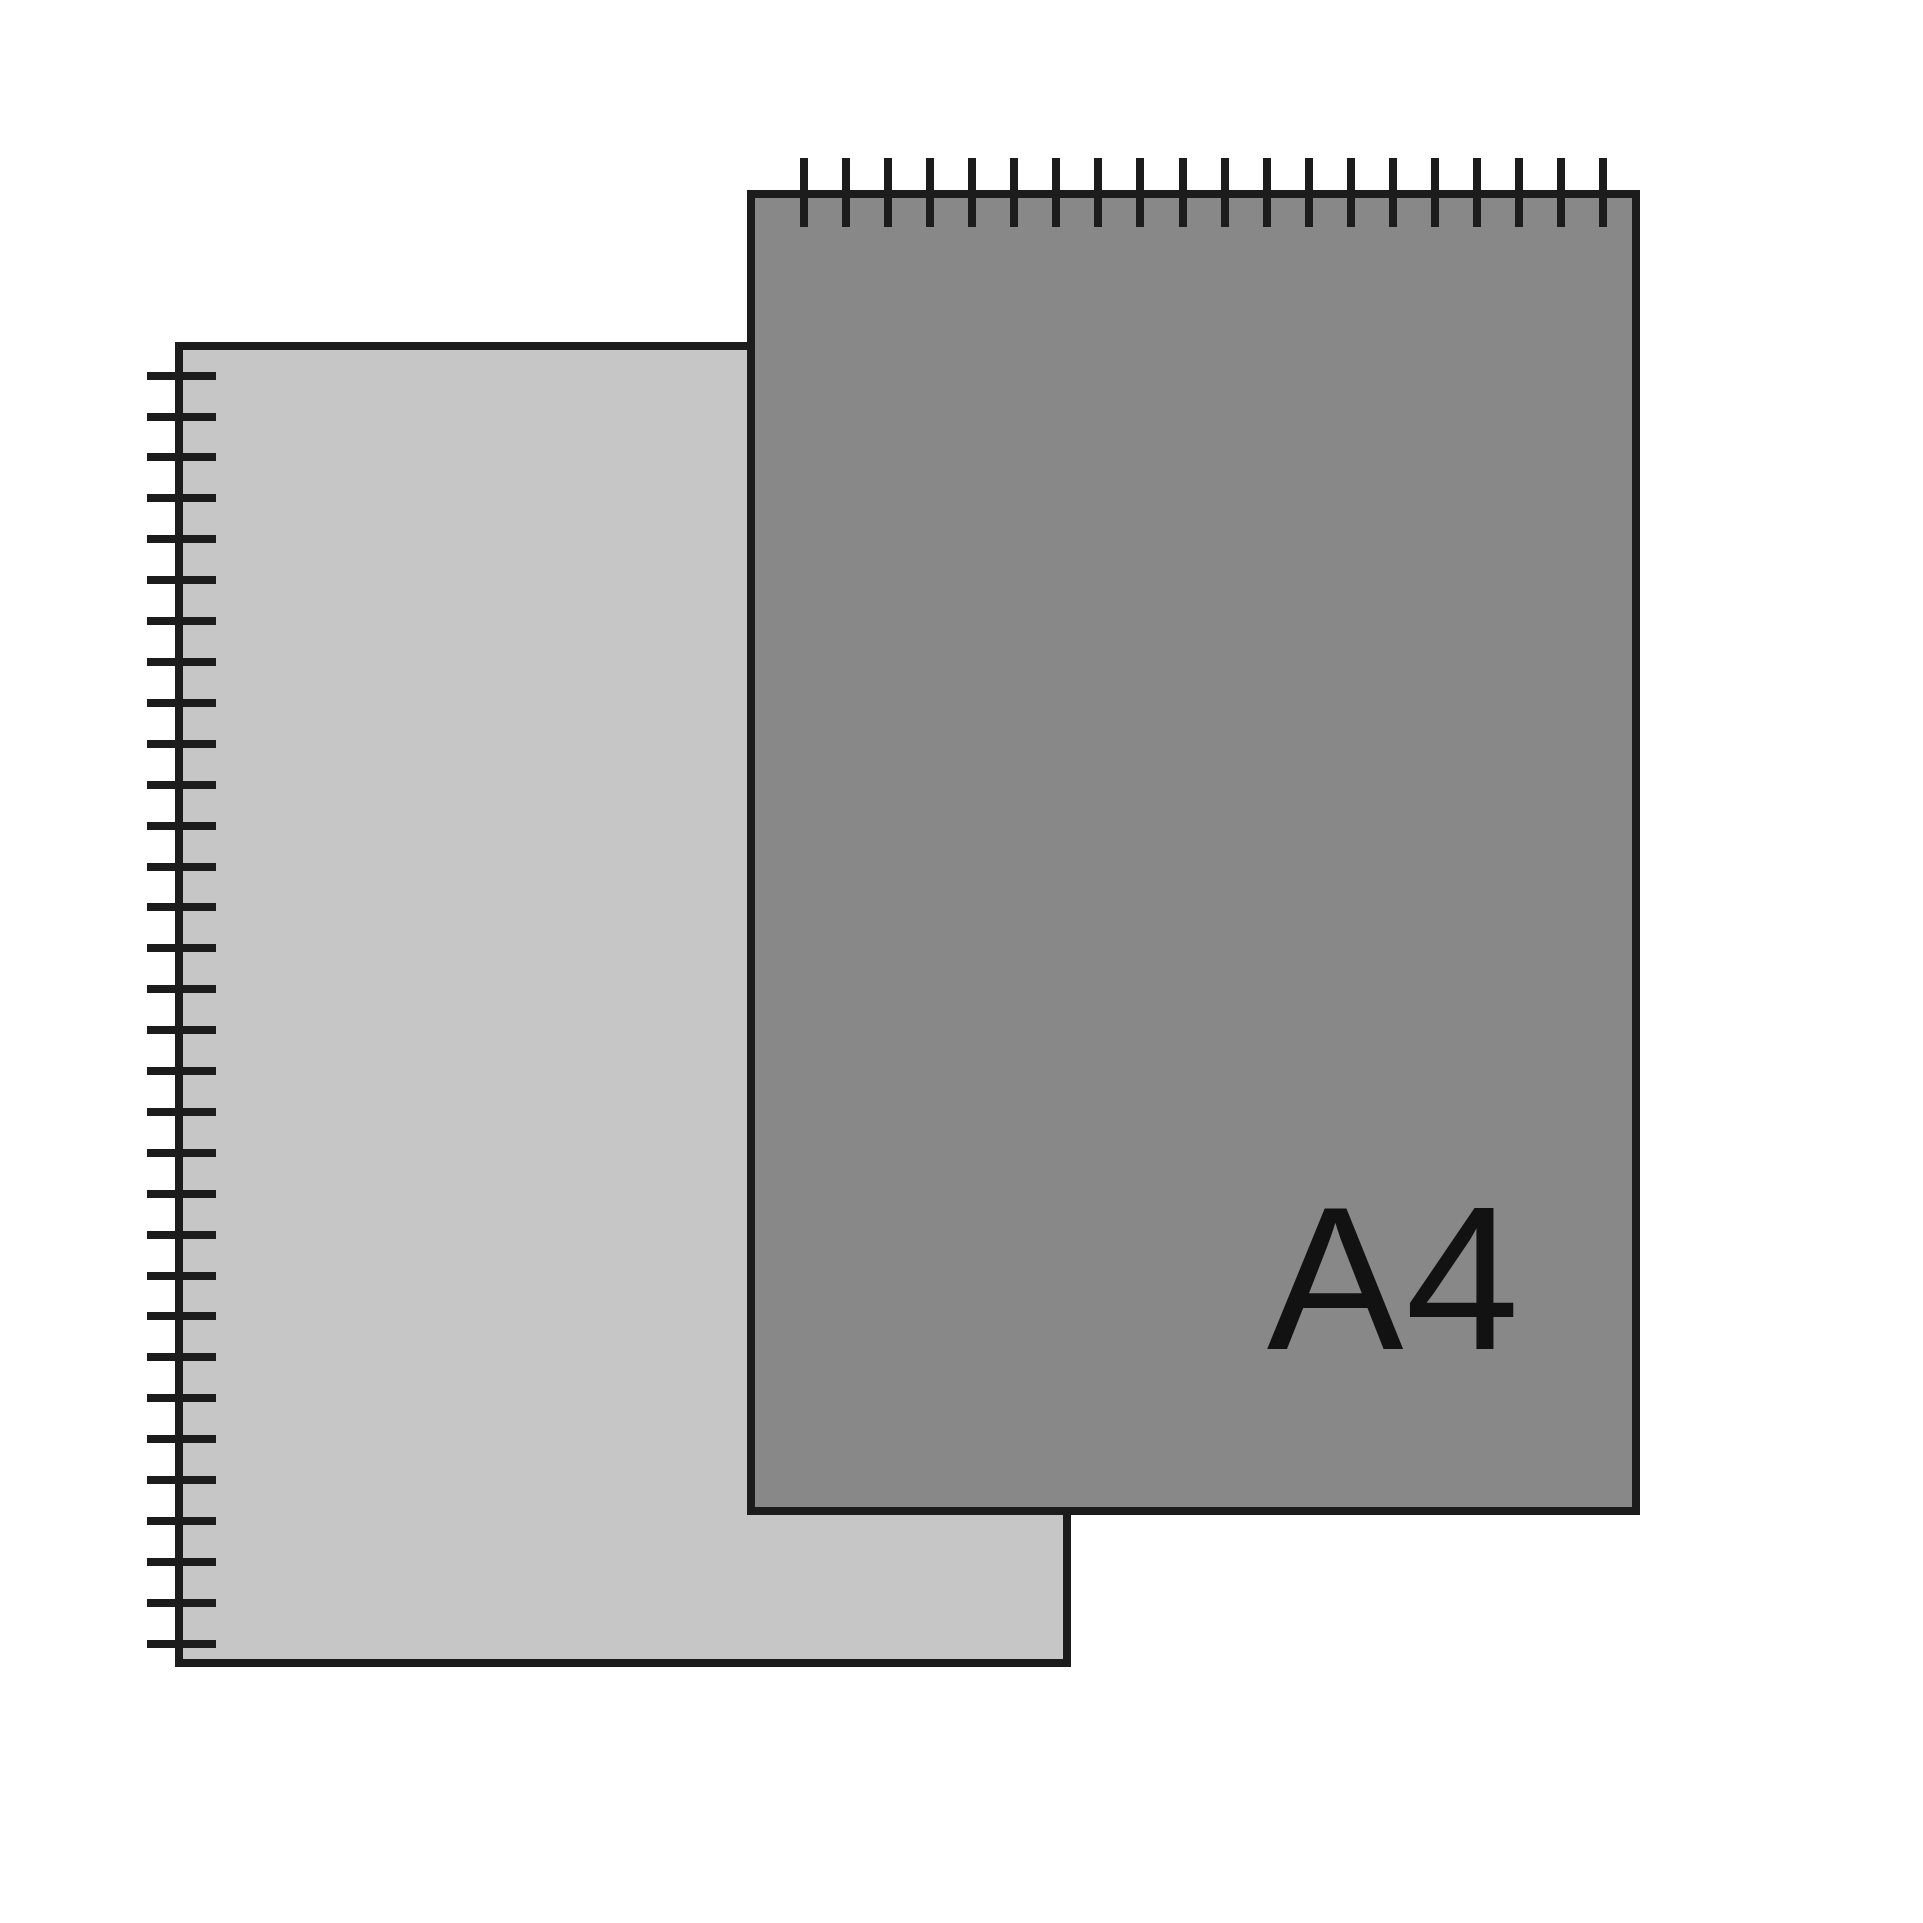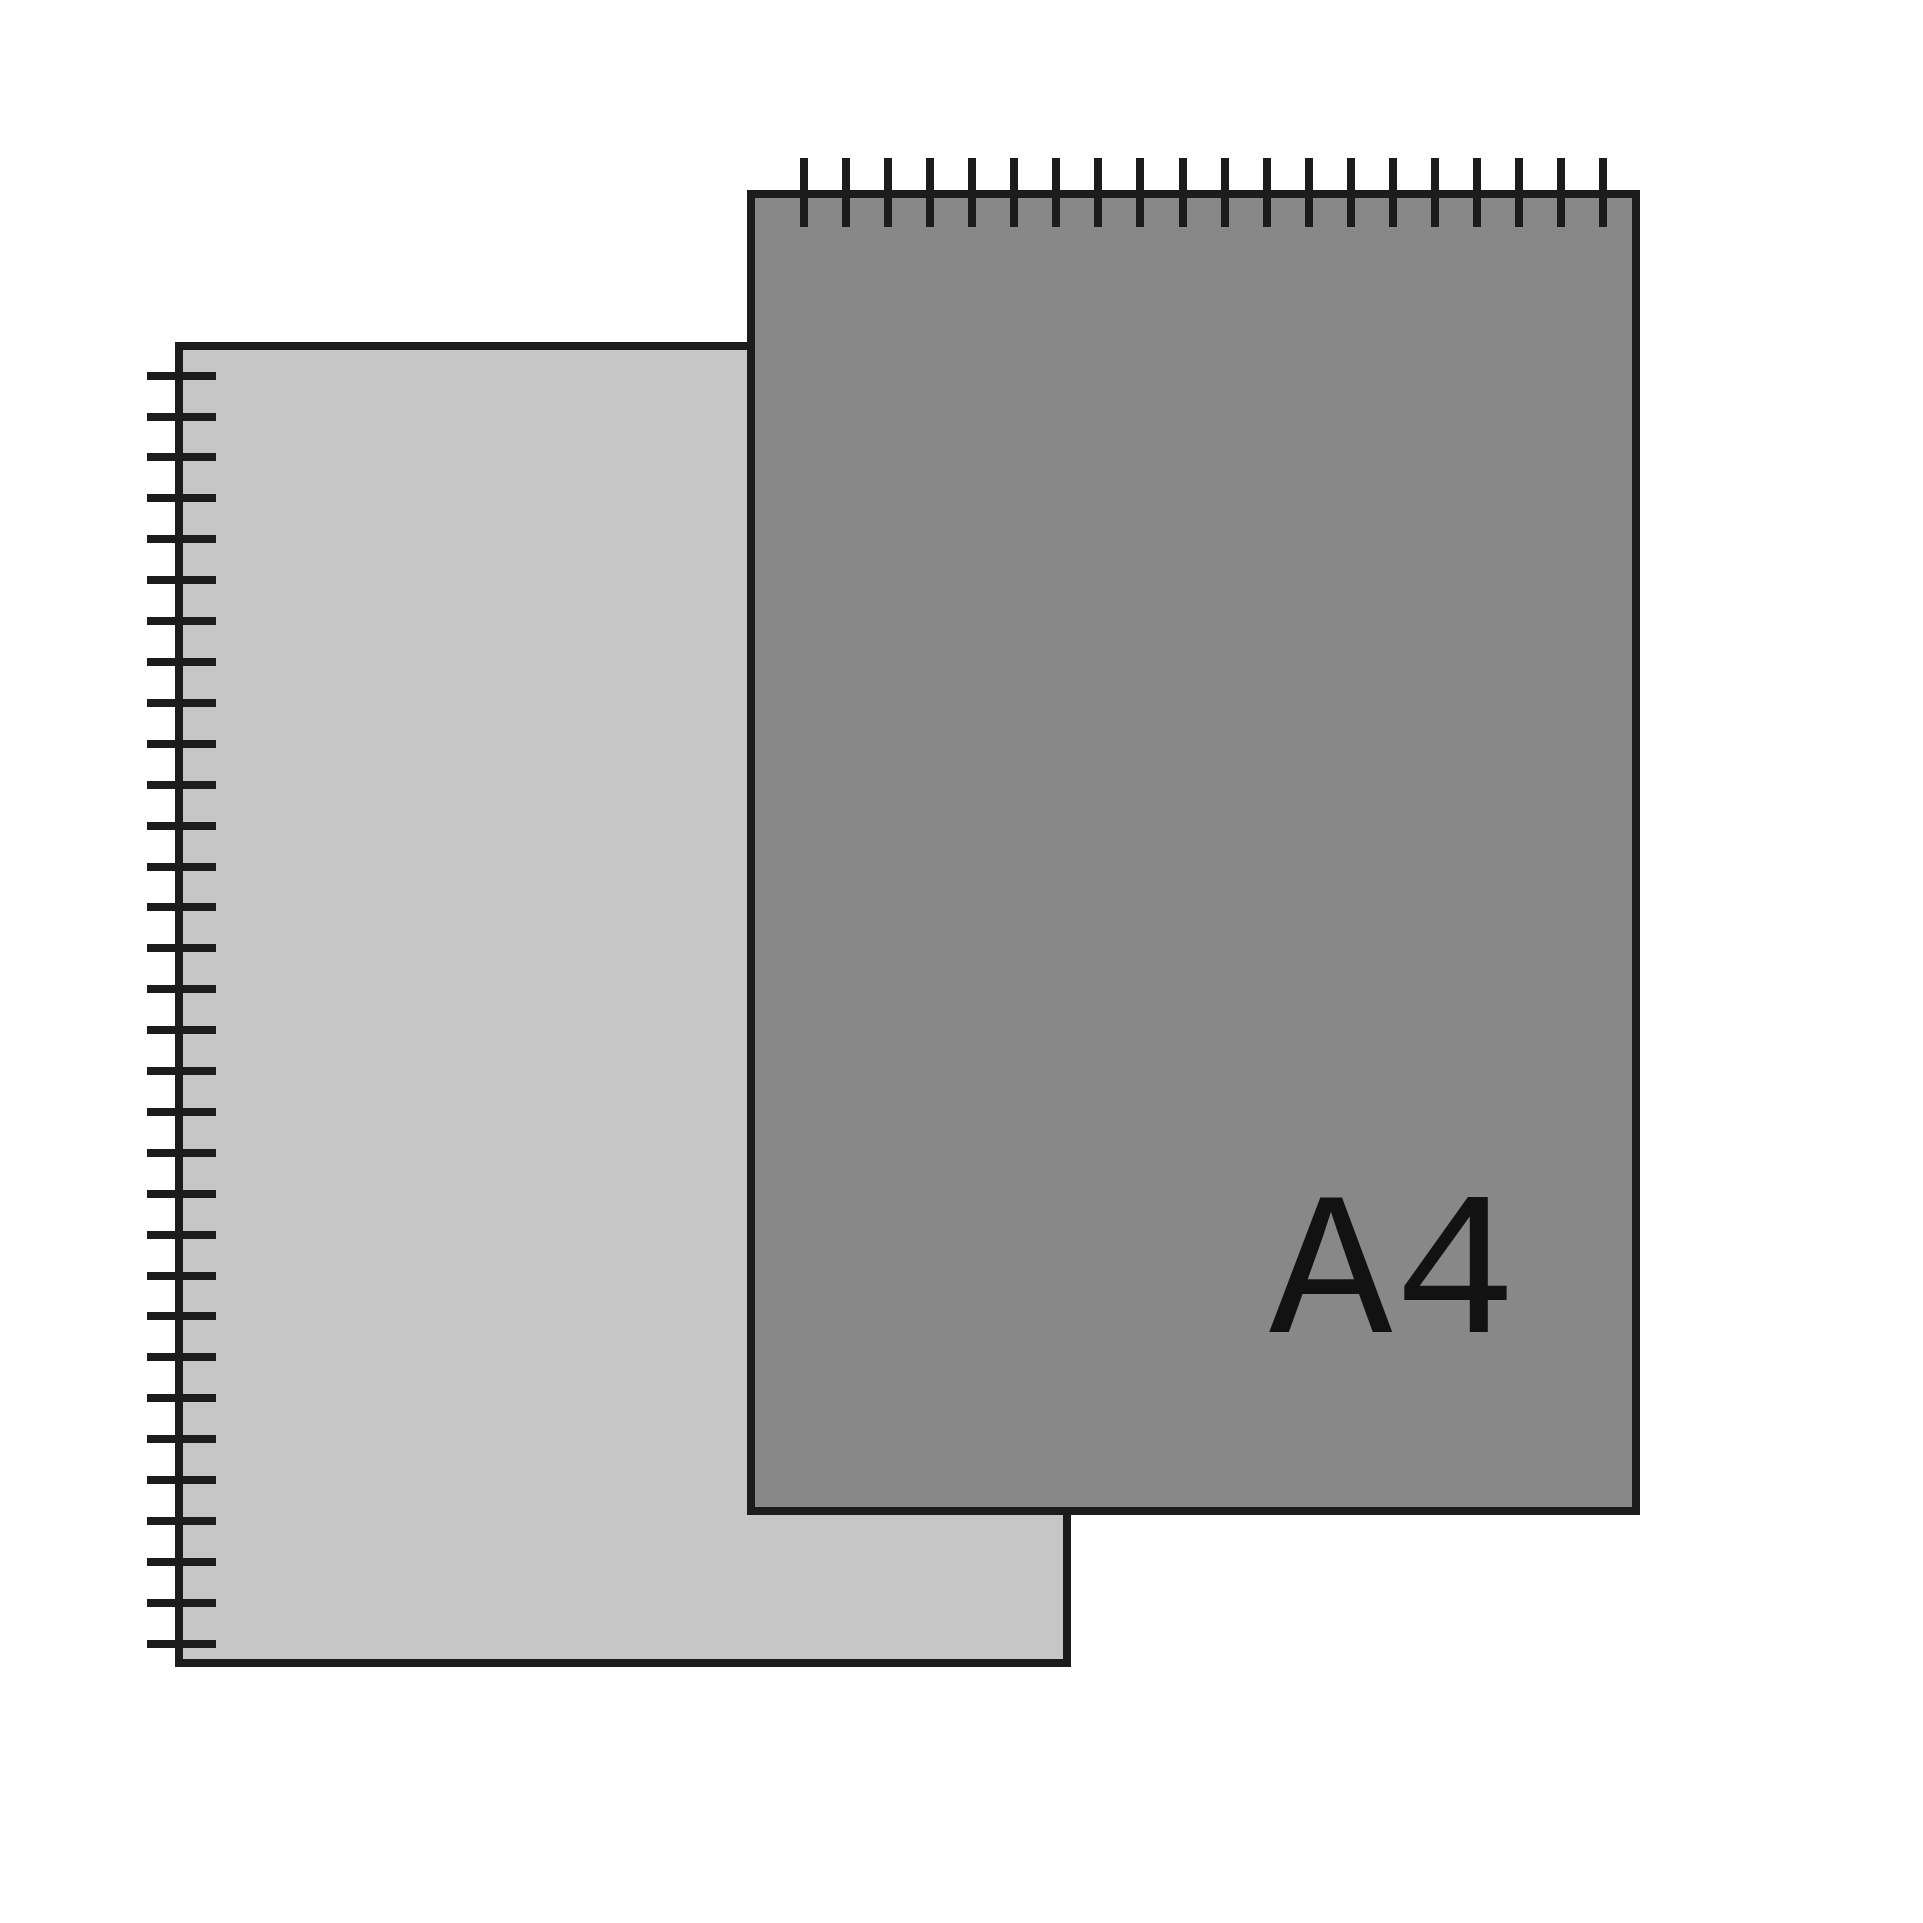--- a/index.html
+++ b/index.html
@@ -13,21 +13,20 @@
   html, body {
     width: 1923px; height: 1923px;
     background: var(--bg);
     overflow: hidden;
     font-family: "Liberation Sans", "DejaVu Sans", sans-serif;
   }
   .canvas {
     position: relative;
     width: 1687px; height: 1923px;
     background: var(--bg);
-    font-family: Liberation Mono, monospace;
   }
   .pad {
     position: absolute;
     border: 8.3px solid var(--outline);
   }
   .pad-back {
     left: 175px; top: 342px;
     width: 896px; height: 1325px;
     background: var(--back-fill);
     z-index: 1;

